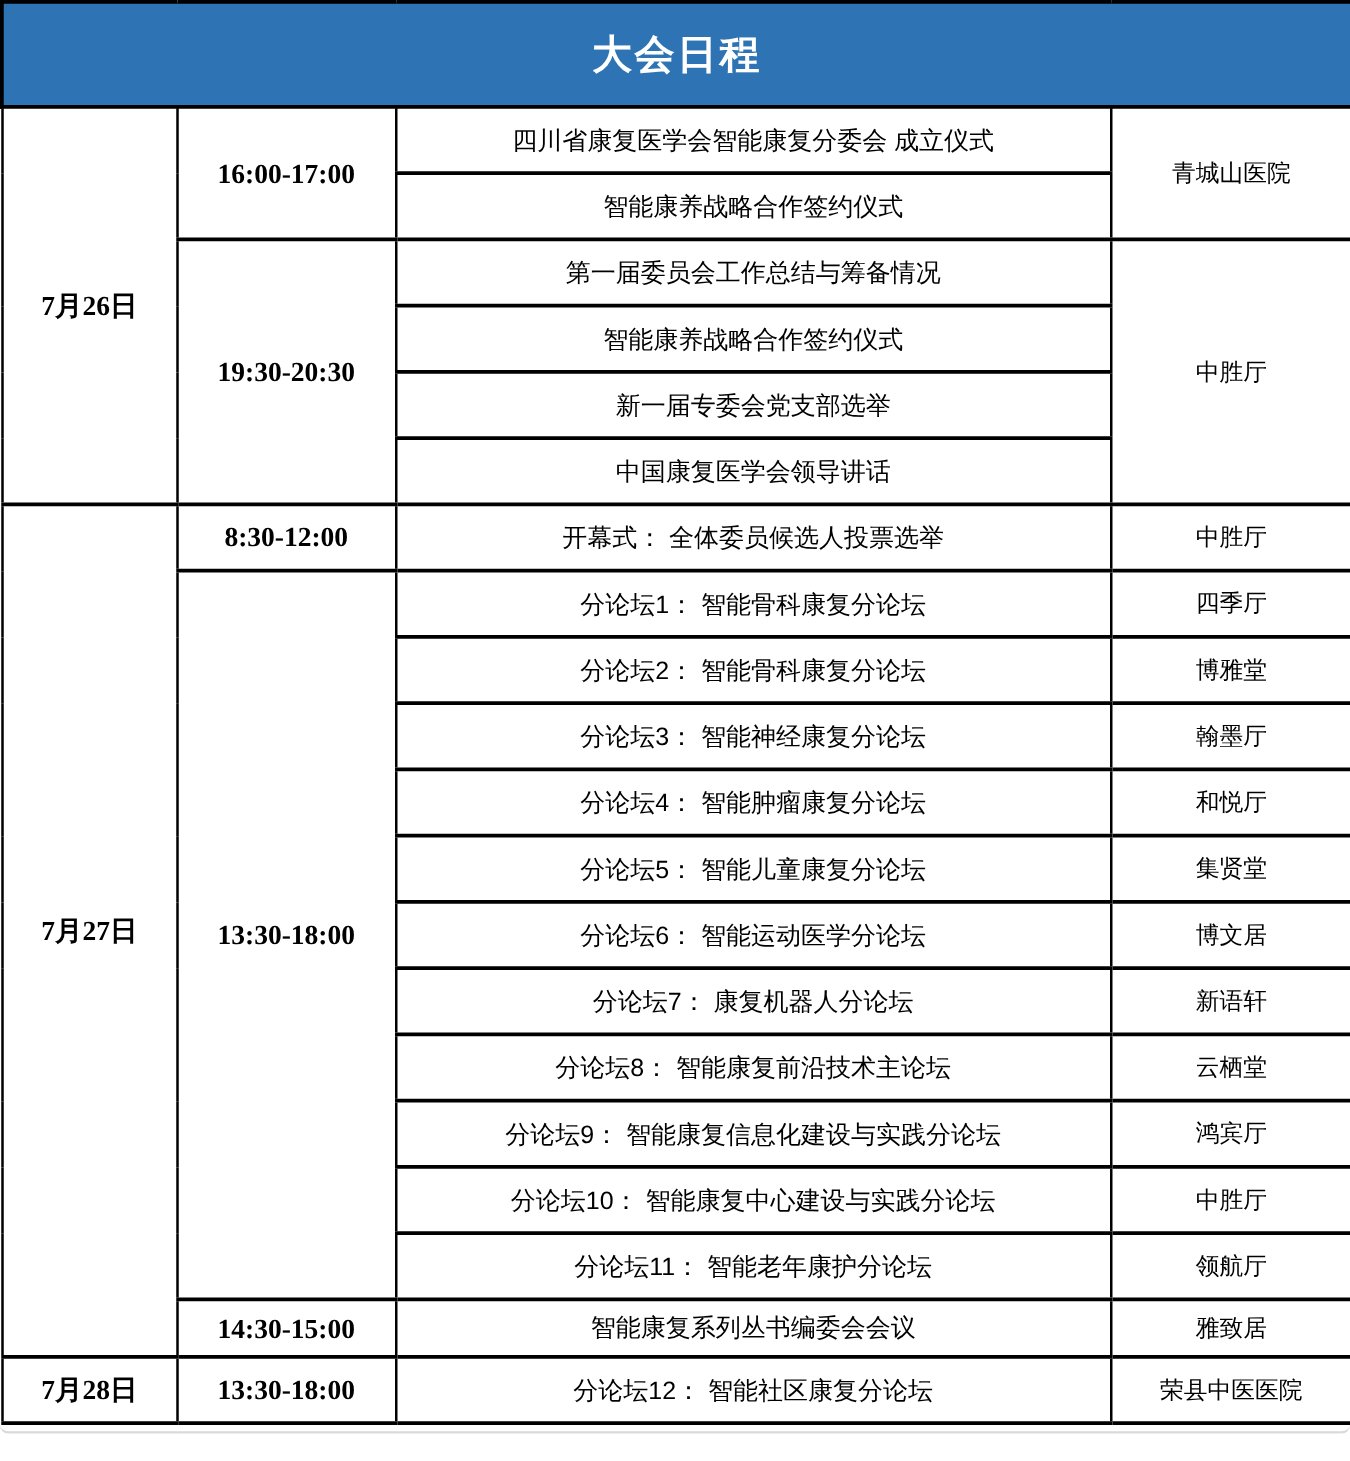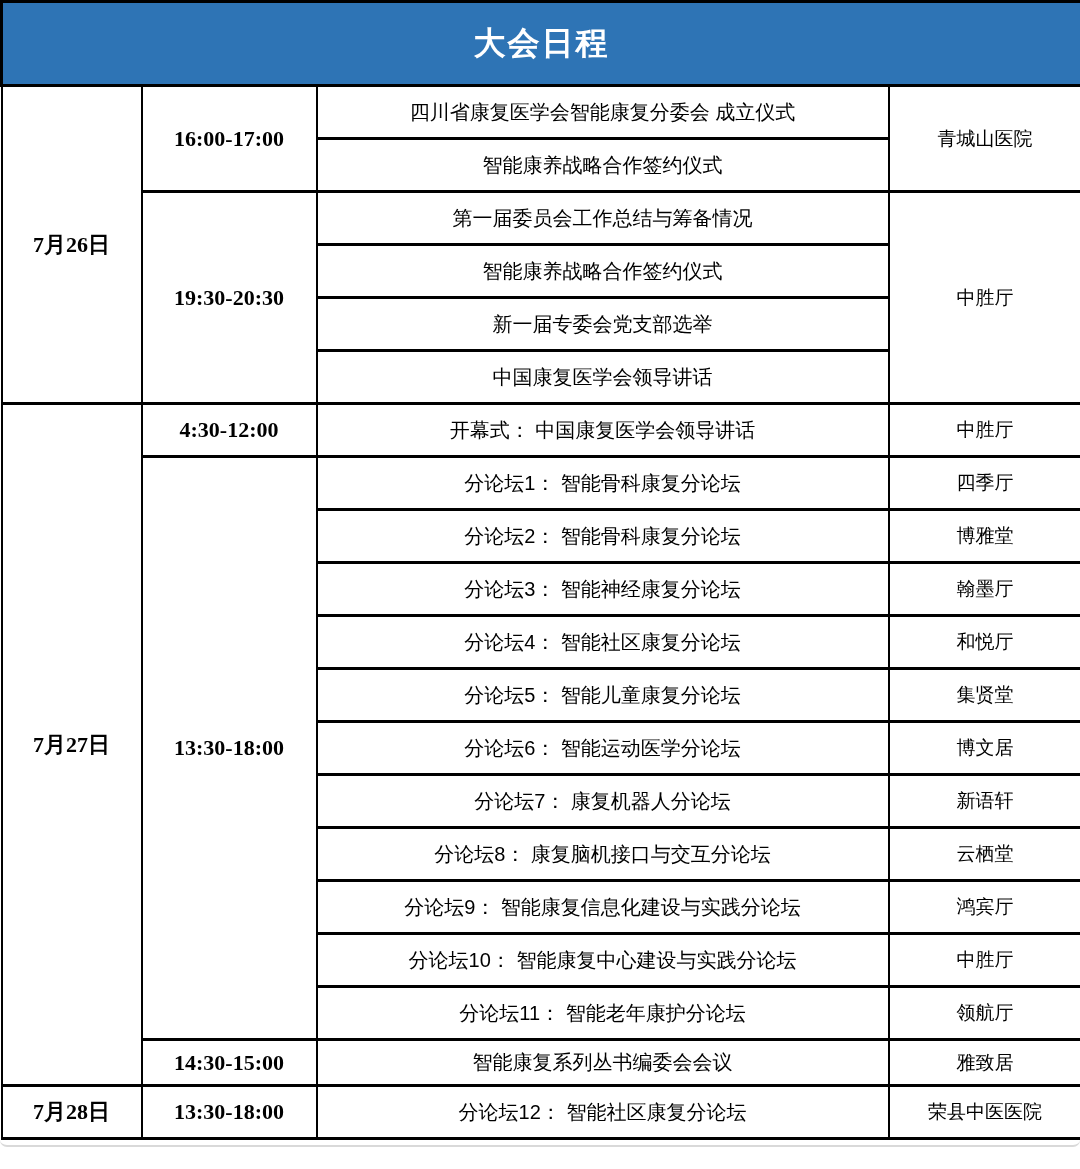--- a/index.html
+++ b/index.html
@@ -112,55 +112,55 @@
           <td class="event-cell">智能康养战略合作签约仪式</td>
         </tr>
         <tr class="sub-row">
           <td class="event-cell">新一届专委会党支部选举</td>
         </tr>
         <tr class="sub-row">
           <td class="event-cell">中国康复医学会领导讲话</td>
         </tr>
         <tr>
           <td class="date-cell" rowspan="13">7月27日</td>
-          <td class="time-cell">4:30-12:00</td>
-          <td class="event-cell">开幕式： 中国康复医学会领导讲话</td>
+          <td class="time-cell">8:30-12:00</td>
+          <td class="event-cell">开幕式： 全体委员候选人投票选举</td>
           <td class="location-cell">中胜厅</td>
         </tr>
         <tr>
           <td class="time-cell" rowspan="11">13:30-18:00</td>
           <td class="event-cell">分论坛1： 智能骨科康复分论坛</td>
           <td class="location-cell">四季厅</td>
         </tr>
         <tr>
           <td class="event-cell">分论坛2： 智能骨科康复分论坛</td>
           <td class="location-cell">博雅堂</td>
         </tr>
         <tr>
           <td class="event-cell">分论坛3： 智能神经康复分论坛</td>
           <td class="location-cell">翰墨厅</td>
         </tr>
         <tr>
-          <td class="event-cell">分论坛4： 智能社区康复分论坛</td>
+          <td class="event-cell">分论坛4： 智能肿瘤康复分论坛</td>
           <td class="location-cell">和悦厅</td>
         </tr>
         <tr>
           <td class="event-cell">分论坛5： 智能儿童康复分论坛</td>
           <td class="location-cell">集贤堂</td>
         </tr>
         <tr>
           <td class="event-cell">分论坛6： 智能运动医学分论坛</td>
           <td class="location-cell">博文居</td>
         </tr>
         <tr>
           <td class="event-cell">分论坛7： 康复机器人分论坛</td>
           <td class="location-cell">新语轩</td>
         </tr>
         <tr>
-          <td class="event-cell">分论坛8： 康复脑机接口与交互分论坛</td>
+          <td class="event-cell">分论坛8： 智能康复前沿技术主论坛</td>
           <td class="location-cell">云栖堂</td>
         </tr>
         <tr>
           <td class="event-cell">分论坛9： 智能康复信息化建设与实践分论坛</td>
           <td class="location-cell">鸿宾厅</td>
         </tr>
         <tr>
           <td class="event-cell">分论坛10： 智能康复中心建设与实践分论坛</td>
           <td class="location-cell">中胜厅</td>
         </tr>

